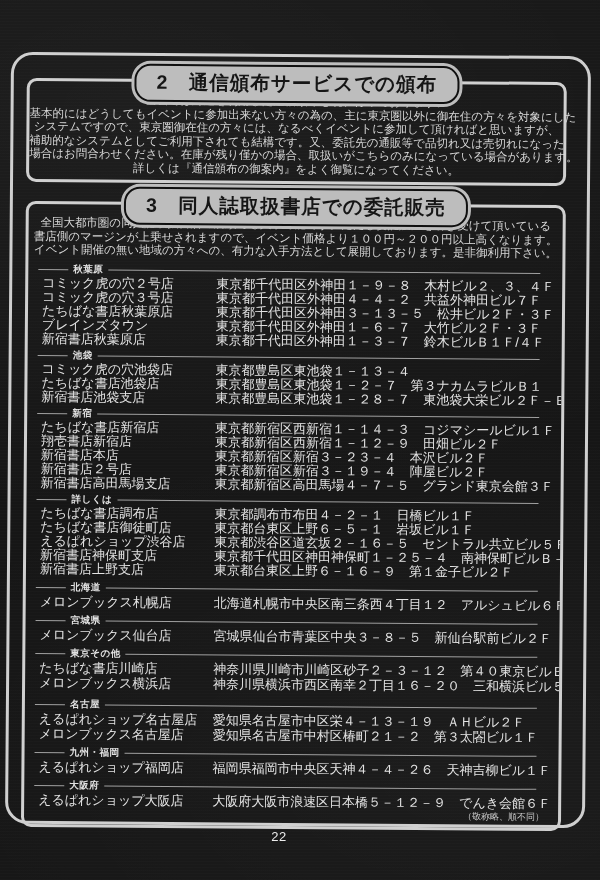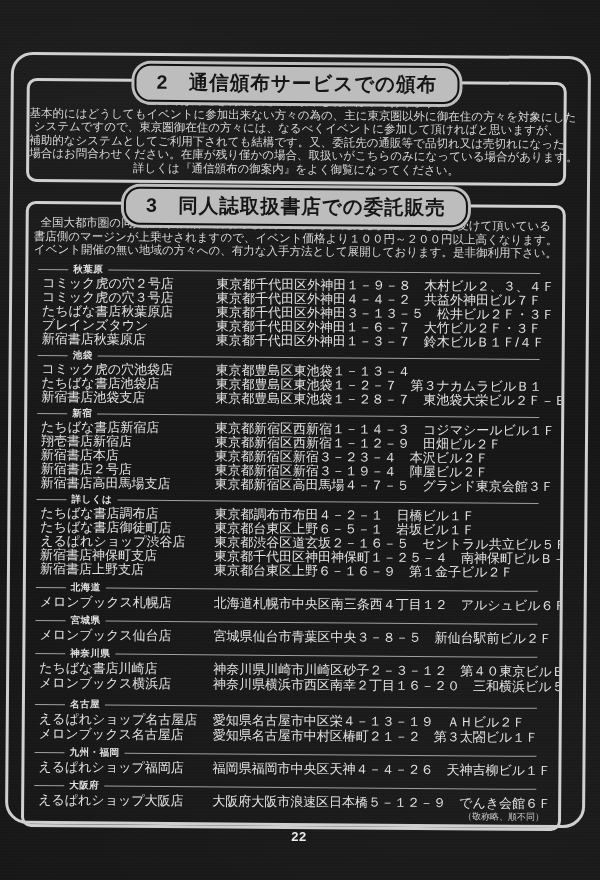--- a/index.html
+++ b/index.html
@@ -41,22 +41,22 @@
   .group:nth-of-type(8) { margin-top:9px; }
   .divider { display:flex; align-items:center; height:12px; padding:0 22px 0 10px; }
   .dl { width:30px; border-top:1px solid #a0a0a0; }
   .dr { flex:1; border-top:1px solid #a0a0a0; }
   .dlabel { margin:0 5px; font-size:9.5px; font-weight:bold; color:#e2e2e2; letter-spacing:0.5px; }
   .row { display:flex; padding-left:14px; font-size:13px; line-height:14px; color:#e3e3e3; white-space:nowrap; }
   .group:nth-of-type(n+5) .row { line-height:15px; }
   .row .name { flex:0 0 174px; overflow:hidden; }
   .row .addr { flex:1; overflow:hidden; }
   .footnote { margin-top:auto; text-align:right; padding:0 14px 5px 0; font-size:9px; color:#c9c9c9; }
-  .page-number { position:absolute; left:284px; top:829px; width:30px; text-align:center;
-    font-size:13px; font-weight:bold; color:#ededed; letter-spacing:0.5px; }
+  .page-number { position:absolute; left:264px; top:829px; width:30px; text-align:center;
+    font-size:13px; font-weight:normal; color:#ededed; letter-spacing:0.5px; }
 </style>
 </head>
 <body>
 
 <div class="page">
   <div class="tilt">
     <div class="frame">
 
       <section class="box box2">
         <div class="pill">2　通信頒布サービスでの頒布</div>
@@ -218,21 +218,21 @@
 
               <div class="row">
                     <span class="name">メロンブックス仙台店</span>
                     <span class="addr">宮城県仙台市青葉区中央３－８－５　新仙台駅前ビル２Ｆ</span>
                   </div>
               </div>
             </div>
             <div class="group">
               <div class="divider">
                 <span class="dl"></span>
-                <span class="dlabel">神奈川県</span>
+                <span class="dlabel">東京その他</span>
                 <span class="dr"></span>
               </div>
               <div>
 
               <div class="row">
                     <span class="name">たちばな書店川崎店</span>
                     <span class="addr">神奈川県川崎市川崎区砂子２－３－１２　第４０東京ビルＢ２</span>
                   </div>
                 <div class="row">
                     <span class="name">メロンブックス横浜店</span>

